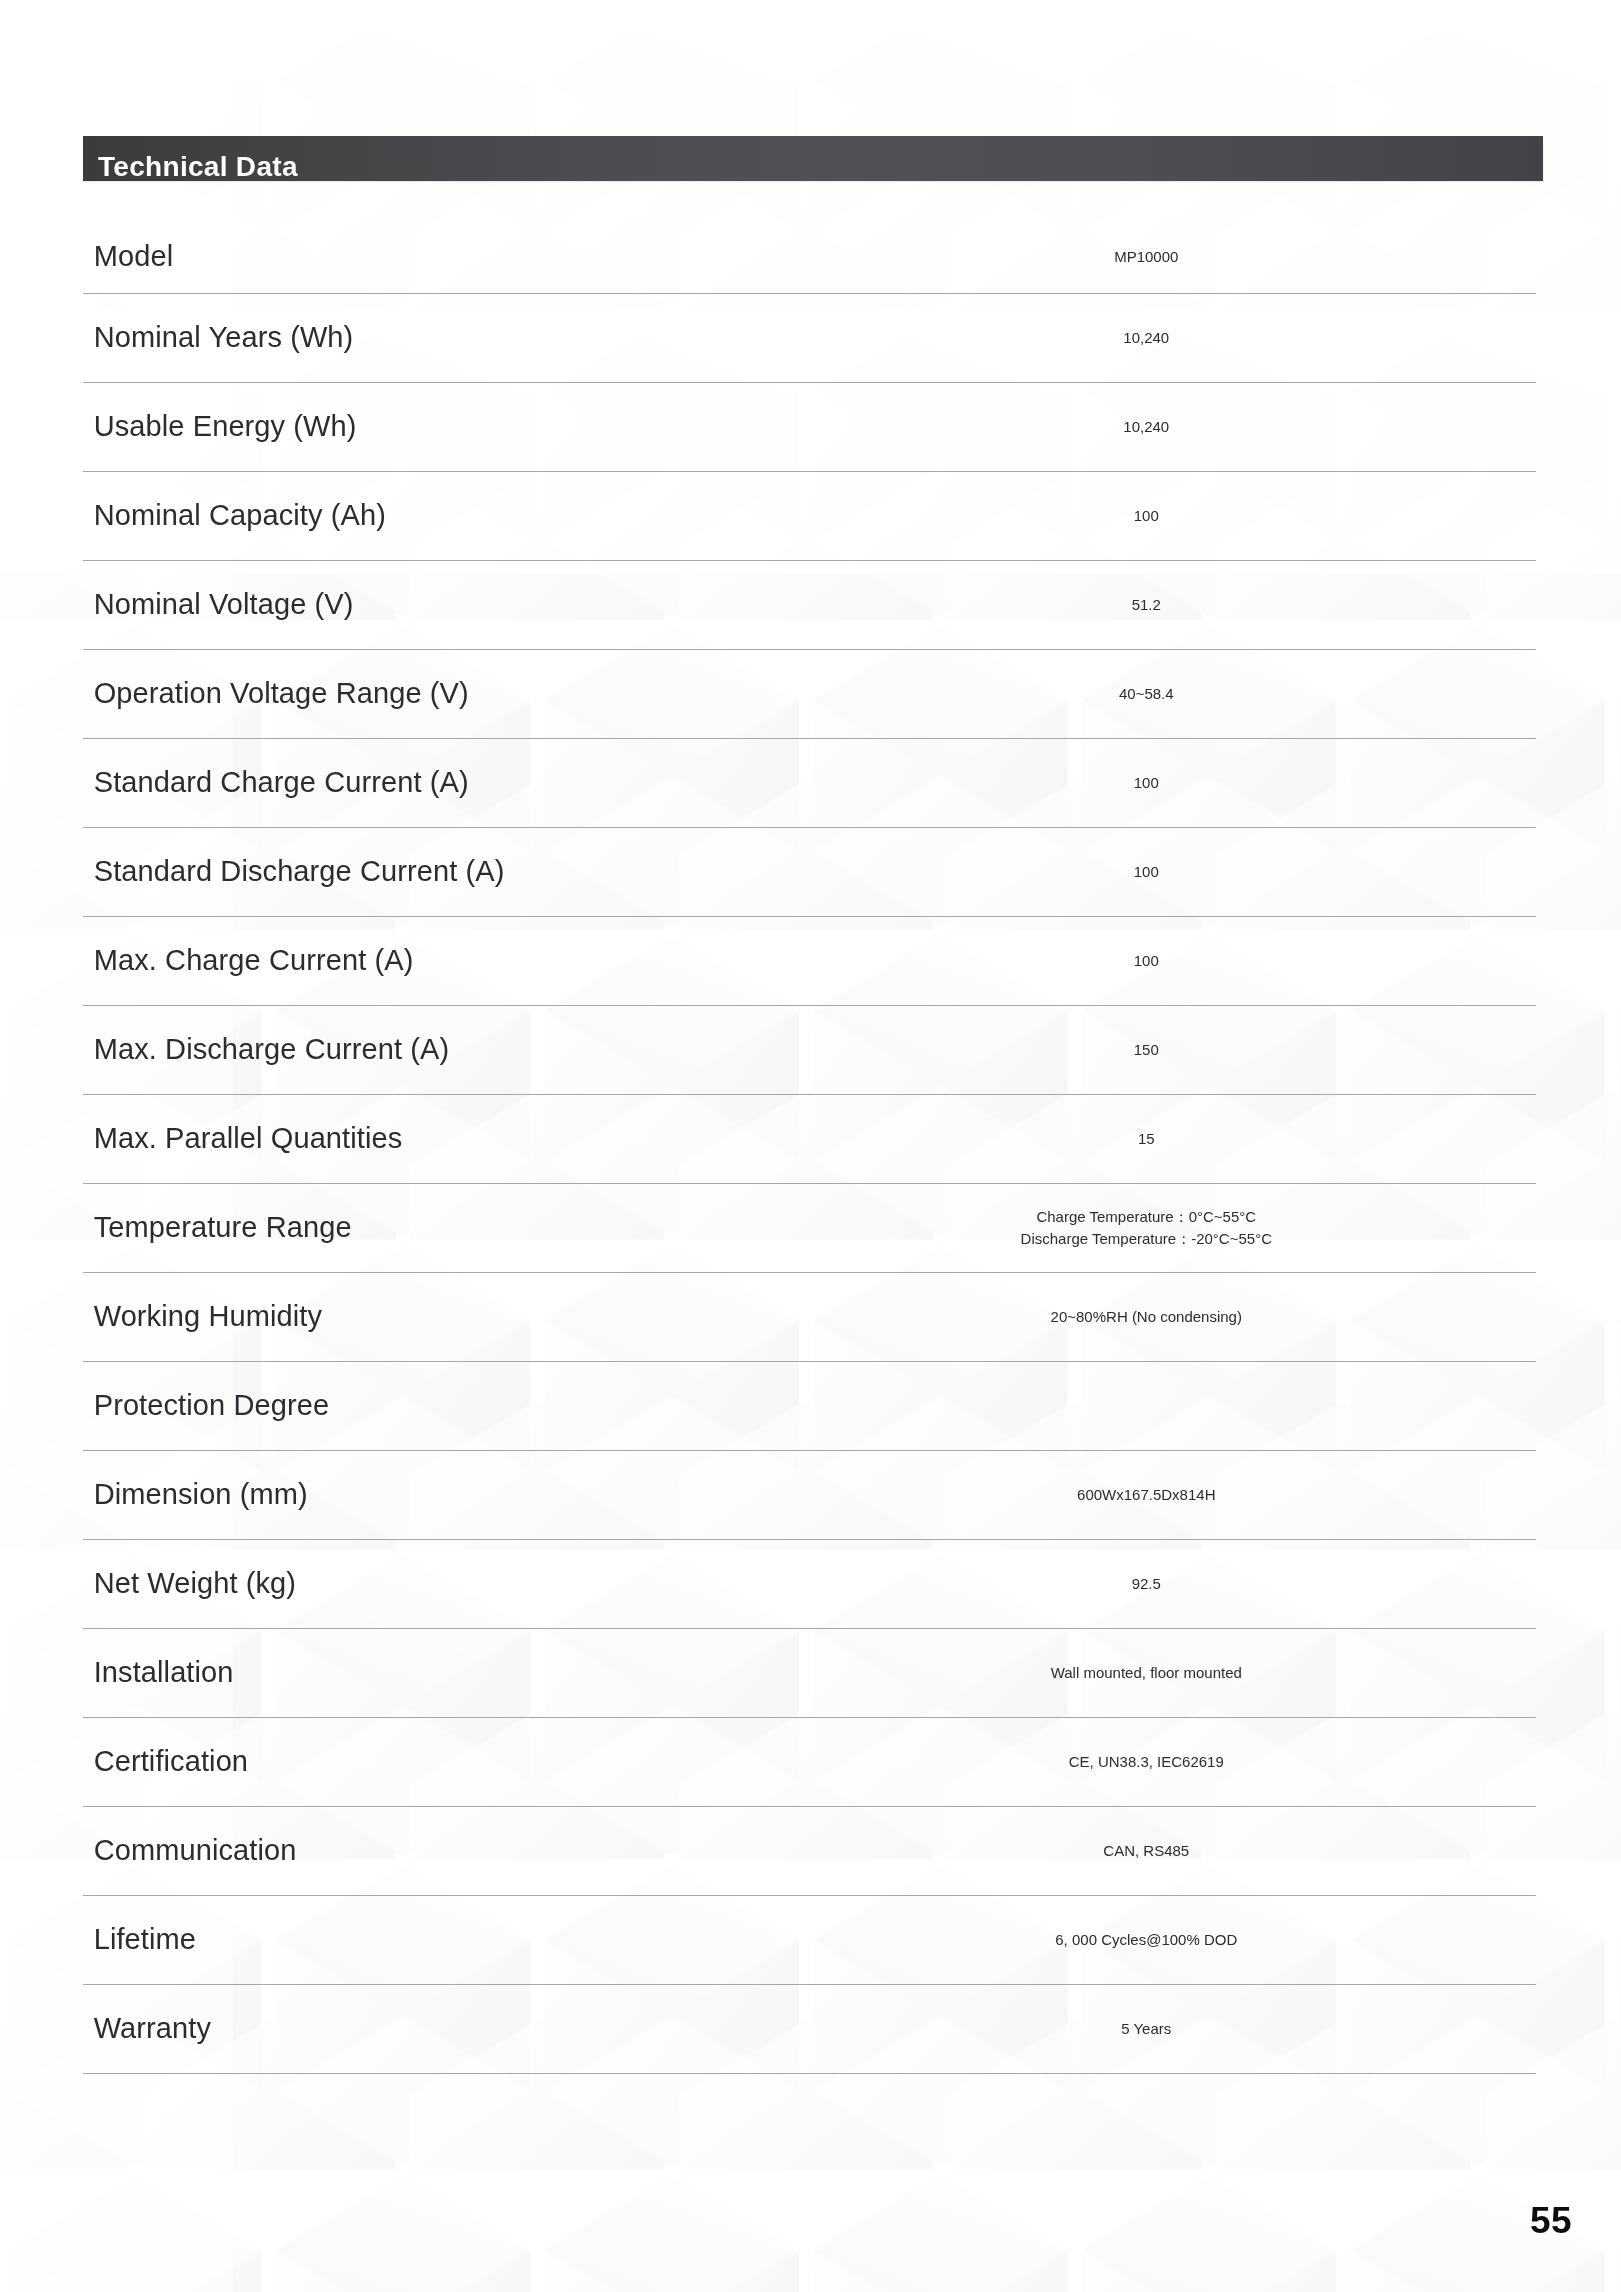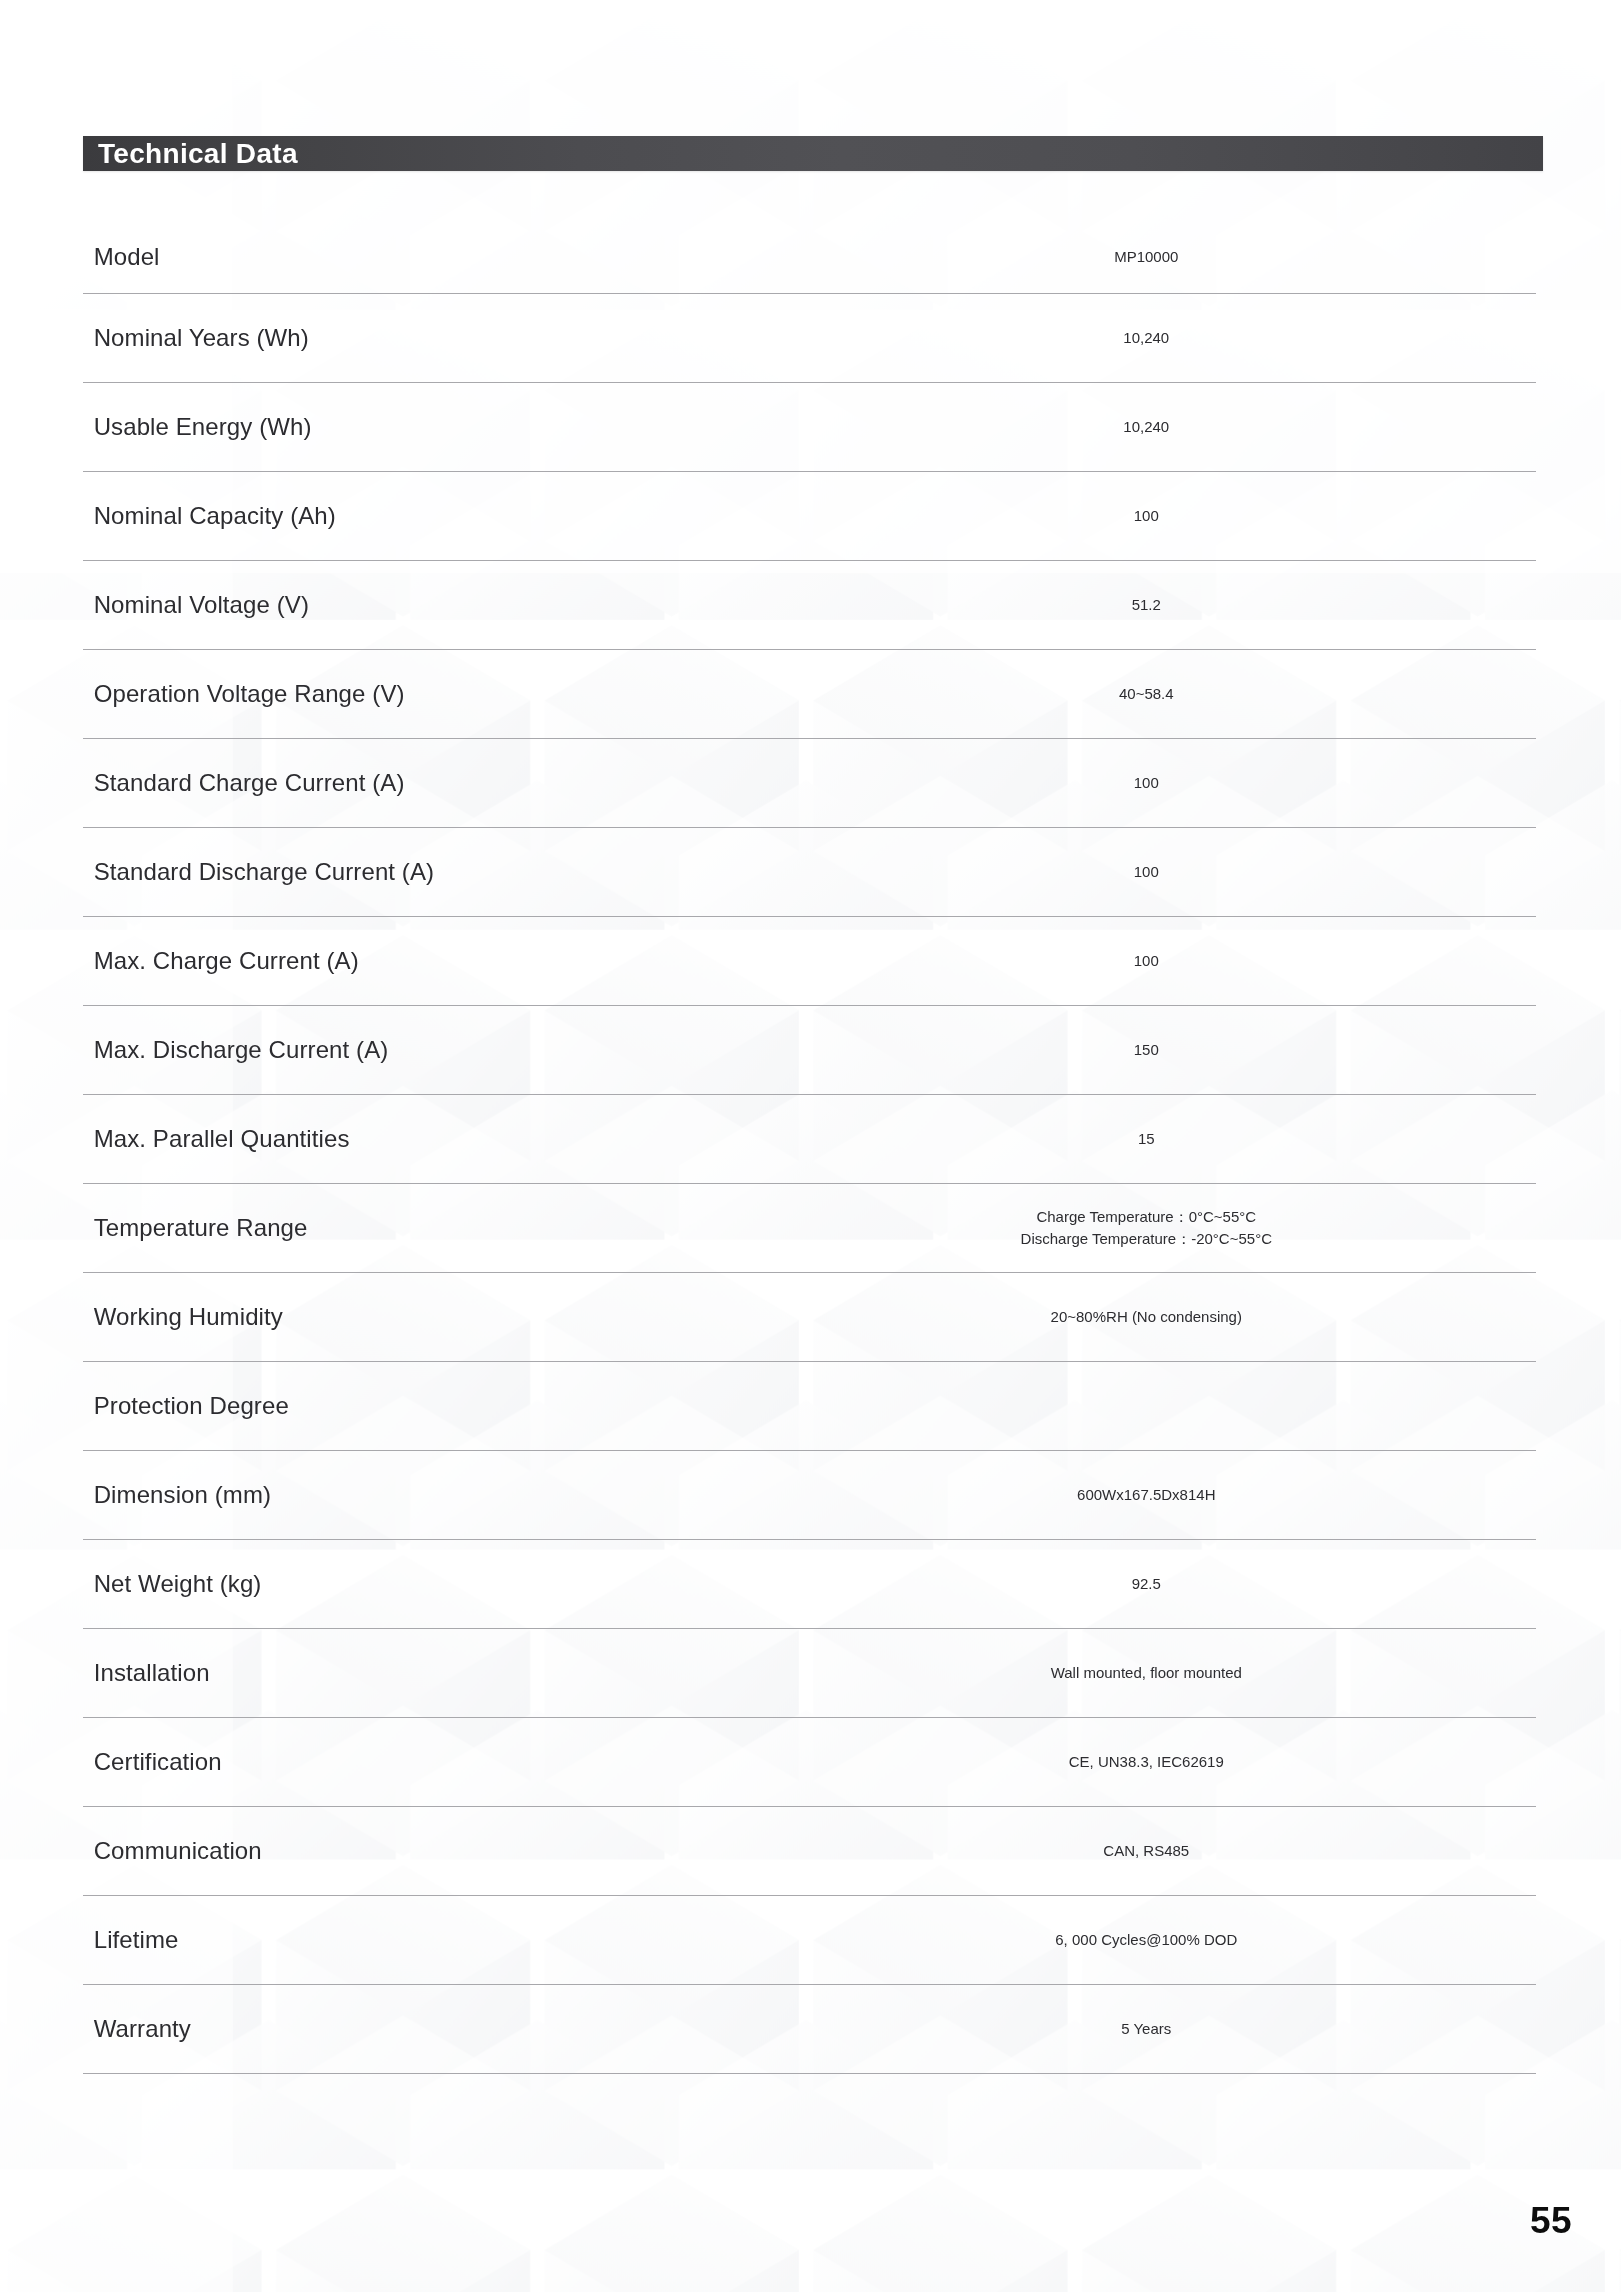--- a/index.html
+++ b/index.html
@@ -31,31 +31,31 @@
     inset: 0;
     z-index: 2;
   }
 
   
   #section-header {
     position: absolute;
     left: 83px;
     top: 136px;
     width: 1460px;
-    height: 35px;
+    height: 45px;
     background: linear-gradient(90deg,
                 #3b3b3e 0%,
                 #434346 14%,
                 #4c4c50 34%,
                 #515155 52%,
                 #4e4e52 72%,
                 #48484c 88%,
                 #434347 100%);
     display: flex;
-    align-items: center;
+    align-items: flex-end;
     box-shadow: 0 0.9px 1.8px rgba(0,0,0,0.10);
   }
   #section-header .title {
     color: #ffffff;
     font-size: 28px;
     font-weight: bold;
     letter-spacing: 0.3px;
     padding-left: 15px;
     line-height: 1;
   }
@@ -75,21 +75,21 @@
     min-height: 89px;
     box-sizing: border-box;
   }
   .spec-row:first-child {
     min-height: 73px;
   }
   .spec-label {
     width: 52%;
     padding-left: 10.7px;
     box-sizing: border-box;
-    font-size: 24px;
+    font-size: 29px;
     color: #2c2c30;
     letter-spacing: 0.1px;
     line-height: 1.3;
   }
   .spec-value {
     flex: 1;
     text-align: center;
     padding-right: 82px;
     box-sizing: border-box;
     font-size: 15px;

